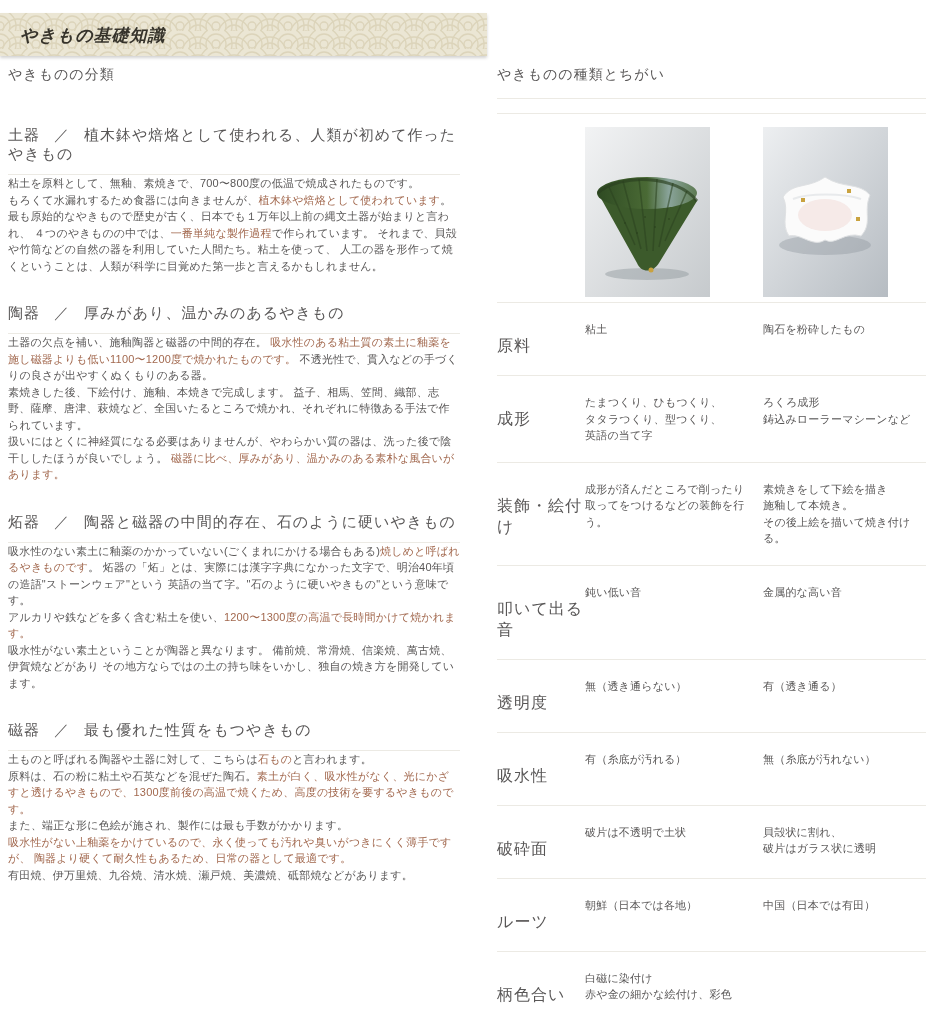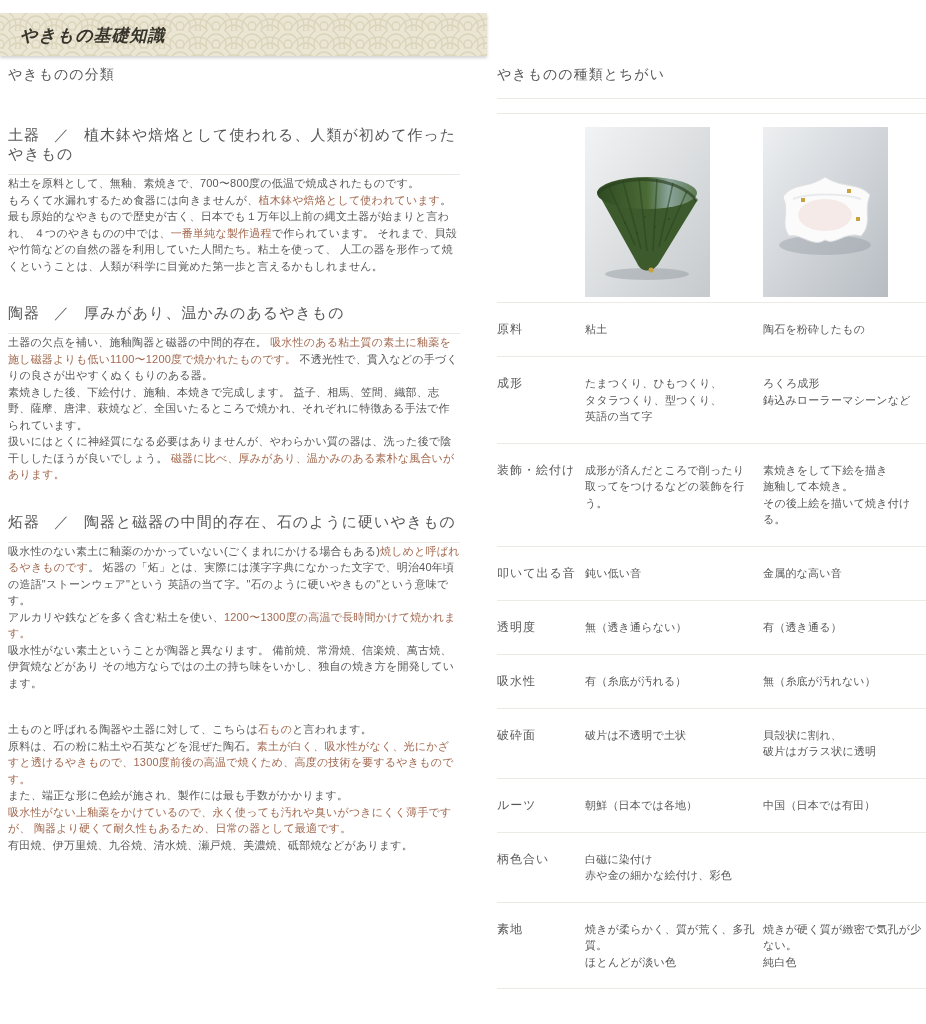--- a/index.html
+++ b/index.html
@@ -42,21 +42,21 @@
     white-space:pre-line;letter-spacing:.2px;
   }
   .sec-body .accent{color:#a2684e;}
   
   .sep{border-top:1px solid #eceae4;margin-top:14px;}
   .photos{display:flex;margin-top:13px;padding-left:88px;}
   .photo{width:125px;height:170px;flex:0 0 auto;}
   .photo + .photo{margin-left:53px;}
   .compare-table{margin-top:5px;border-top:1px solid #eceae4;}
   .row{display:flex;padding:18px 0;border-bottom:1px solid #eceae4;}
-  .row .label{width:88px;flex:0 0 auto;font-size:12px;letter-spacing:1px;}
+  .row .label{width:88px;flex:0 0 auto;font-size:16px;letter-spacing:1px;margin-top:15px;}
   .row .cell{font-size:11px;line-height:1.5;white-space:pre-line;letter-spacing:.2px;}
   .row .cell.c1{width:178px;flex:0 0 auto;padding-right:8px;box-sizing:border-box;}
   .row .cell.c2{flex:1;}
 </style>
 </head>
 <body>
 
 <div class="banner">
   <svg width="487" height="43" aria-hidden="true">
     <defs>
@@ -105,20 +105,23 @@
   <div class="section">
     <div class="sec-head">
       <span class="term">炻器</span><span class="slash">／</span><span>陶器と磁器の中間的存在、石のように硬いやきもの</span>
     </div>
     <p class="sec-body"><span>吸水性のない素土に釉薬のかかっていない(ごくまれにかける場合もある)</span><span class="accent">焼しめと呼ばれるやきものです</span><span>。 炻器の「炻」とは、実際には漢字字典になかった文字で、明治40年頃の造語"ストーンウェア"という 英語の当て字。"石のように硬いやきもの"という意味です。
 アルカリや鉄などを多く含む粘土を使い、</span><span class="accent">1200〜1300度の高温で長時間かけて焼かれます。</span><span>
 吸水性がない素土ということが陶器と異なります。 備前焼、常滑焼、信楽焼、萬古焼、伊賀焼などがあり その地方ならではの土の持ち味をいかし、独自の焼き方を開発しています。</span></p>
   </div>
 
   <div class="section">
+    <div class="sec-head">
+      <span class="term">磁器</span><span class="slash">／</span><span>最も優れた性質をもつやきもの</span>
+    </div>
     <p class="sec-body"><span>土ものと呼ばれる陶器や土器に対して、こちらは</span><span class="accent">石もの</span><span>と言われます。
 原料は、石の粉に粘土や石英などを混ぜた陶石。</span><span class="accent">素土が白く、吸水性がなく、光にかざすと透けるやきもので、1300度前後の高温で焼くため、高度の技術を要するやきものです。</span><span>
 また、端正な形に色絵が施され、製作には最も手数がかかります。
 </span><span class="accent">吸水性がない上釉薬をかけているので、永く使っても汚れや臭いがつきにくく薄手ですが、 陶器より硬くて耐久性もあるため、日常の器として最適です。</span><span>
 有田焼、伊万里焼、九谷焼、清水焼、瀬戸焼、美濃焼、砥部焼などがあります。</span></p>
   </div>
 </div>
   </div>
 
   <div class="col-right">

